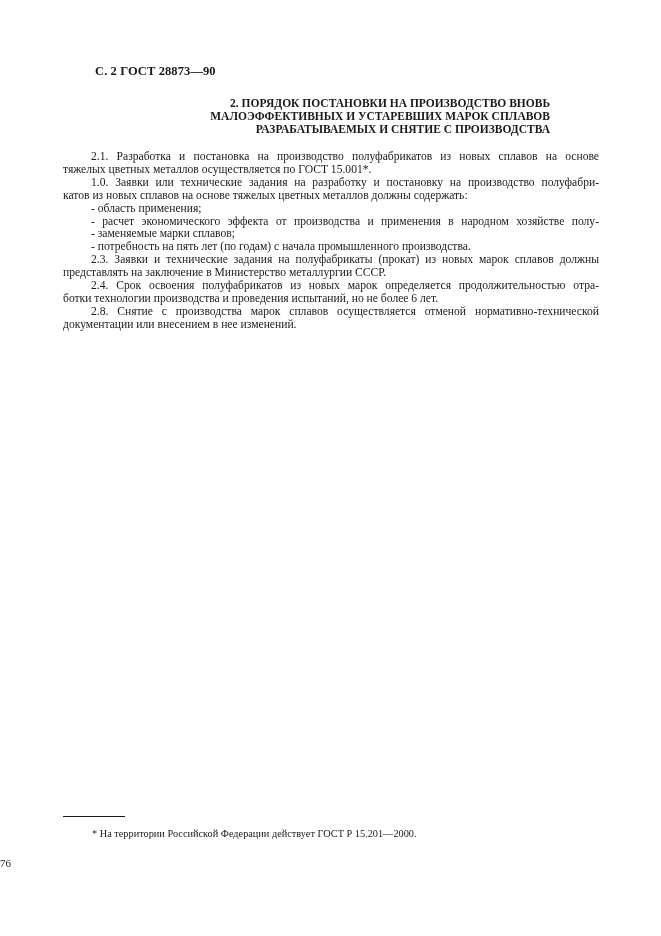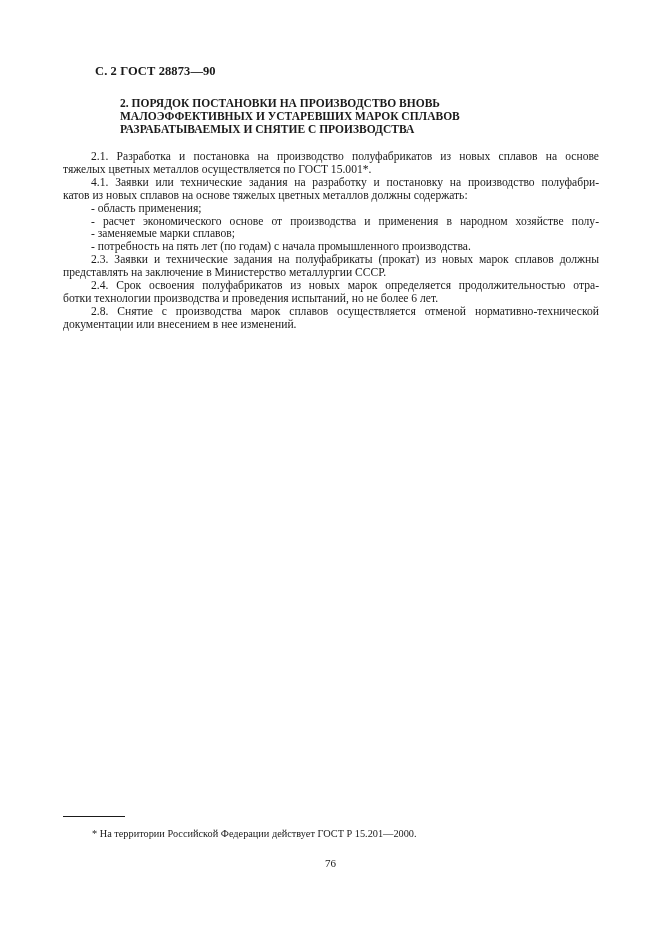--- a/index.html
+++ b/index.html
@@ -1,47 +1,47 @@
 <!DOCTYPE html>
 <html><head>
   <meta charset="utf-8">
   <style>
     html, body { margin: 0; padding: 0; background: #ffffff; }
     body { width: 661px; height: 936px; position: relative; overflow: hidden;
            font-family: "Liberation Serif", "DejaVu Serif", serif; color: #1a1a1a; }
     .page-header { position: absolute; left: 63px; top: 64px; font-size: 12.5px; font-weight: bold; letter-spacing: 0.1px; margin-left: 32px; }
-    .section-title { position: absolute; left: 120px; width: 430px; top: 97px; text-align: left;
+    .section-title { position: absolute; left: 120px; width: 430px; top: 97px; text-align: right;
                      font-size: 11.5px; font-weight: bold; line-height: 13.2px; }
     .section-title div { white-space: nowrap; }
     .body-text { position: absolute; left: 63px; width: 536px; top: 151px; font-size: 11.6px; line-height: 12.9px; }
     .line { white-space: nowrap; display: block; text-align: justify; text-align-last: justify; }
     .line.last { text-align-last: left; }
     .indent { padding-left: 28px; }
     .footnote-rule { position: absolute; left: 63px; top: 816px; width: 62px; height: 1px; background: #1a1a1a; }
     .footnote { position: absolute; left: 92px; top: 828px; font-size: 10.3px; white-space: nowrap; }
-    .page-number { position: absolute; left: 0; width: 661px; top: 857px; text-align: center; font-size: 11px; }
+    .page-number { position: absolute; left: 0; width: 661px; top: 857px; font-size: 11px; }
   </style>
 </head>
 <body>
 
 <div class="page-header">С. 2 ГОСТ 28873—90</div>
 
 <div class="section-title">
   <div>2. ПОРЯДОК ПОСТАНОВКИ НА ПРОИЗВОДСТВО ВНОВЬ</div>
   <div>МАЛОЭФФЕКТИВНЫХ И УСТАРЕВШИХ МАРОК СПЛАВОВ</div>
   <div>РАЗРАБАТЫВАЕМЫХ И СНЯТИЕ С ПРОИЗВОДСТВА</div>
 </div>
 
 <div class="body-text">
   <span class="line indent">2.1. Разработка и постановка на производство полуфабрикатов из новых сплавов на основе</span>
   <span class="line last">тяжелых цветных металлов осуществляется по ГОСТ 15.001*.</span>
-  <span class="line indent">4.1. Заявки или технические задания на разработку и постановку на производство полуфабри-</span>
+  <span class="line indent">1.0. Заявки или технические задания на разработку и постановку на производство полуфабри-</span>
   <span class="line last">катов из новых сплавов на основе  тяжелых цветных металлов должны содержать:</span>
   <span class="line indent last">- область применения;</span>
-  <span class="line indent">- расчет экономического основе от производства и применения в народном хозяйстве полу-</span>
+  <span class="line indent">- расчет экономического эффекта от производства и применения в народном хозяйстве полу-</span>
   <span class="line indent last">- заменяемые марки сплавов;</span>
   <span class="line indent last">- потребность на пять лет (по годам) с начала промышленного производства.</span>
   <span class="line indent">2.3. Заявки и технические задания на полуфабрикаты (прокат) из новых марок сплавов должны</span>
   <span class="line last">представлять на заключение в Министерство металлургии СССР.</span>
   <span class="line indent">2.4. Срок освоения полуфабрикатов из новых марок определяется продолжительностью отра-</span>
   <span class="line last">ботки технологии производства и проведения испытаний, но не более 6 лет.</span>
   <span class="line indent">2.8. Снятие с производства марок сплавов осуществляется отменой нормативно-технической</span>
   <span class="line last">документации или внесением в нее изменений.</span>
 </div>
 

